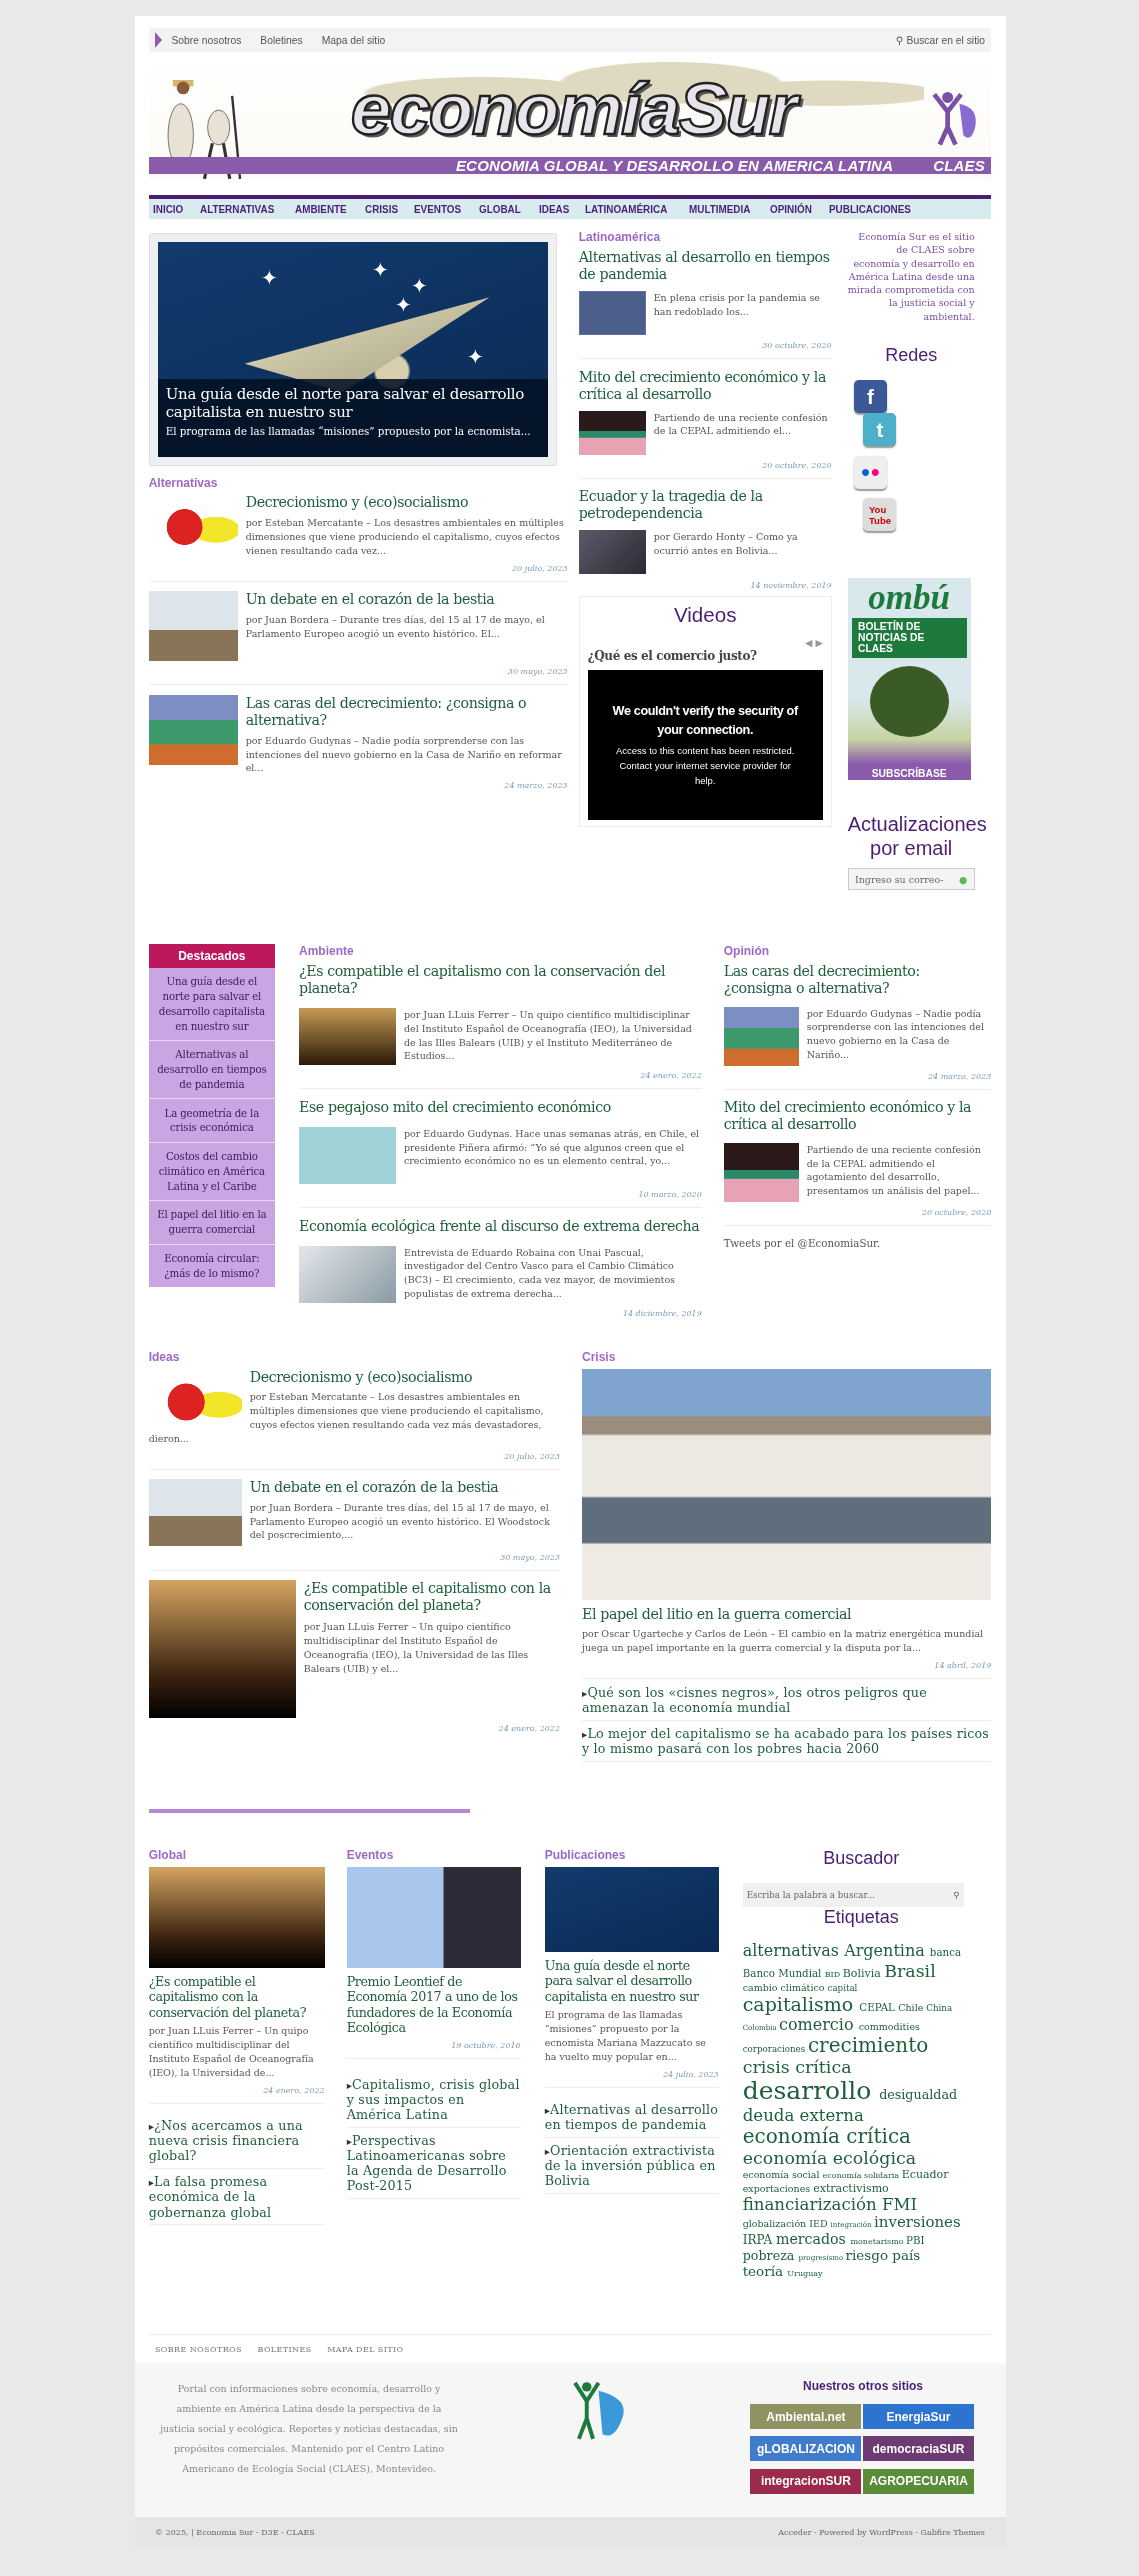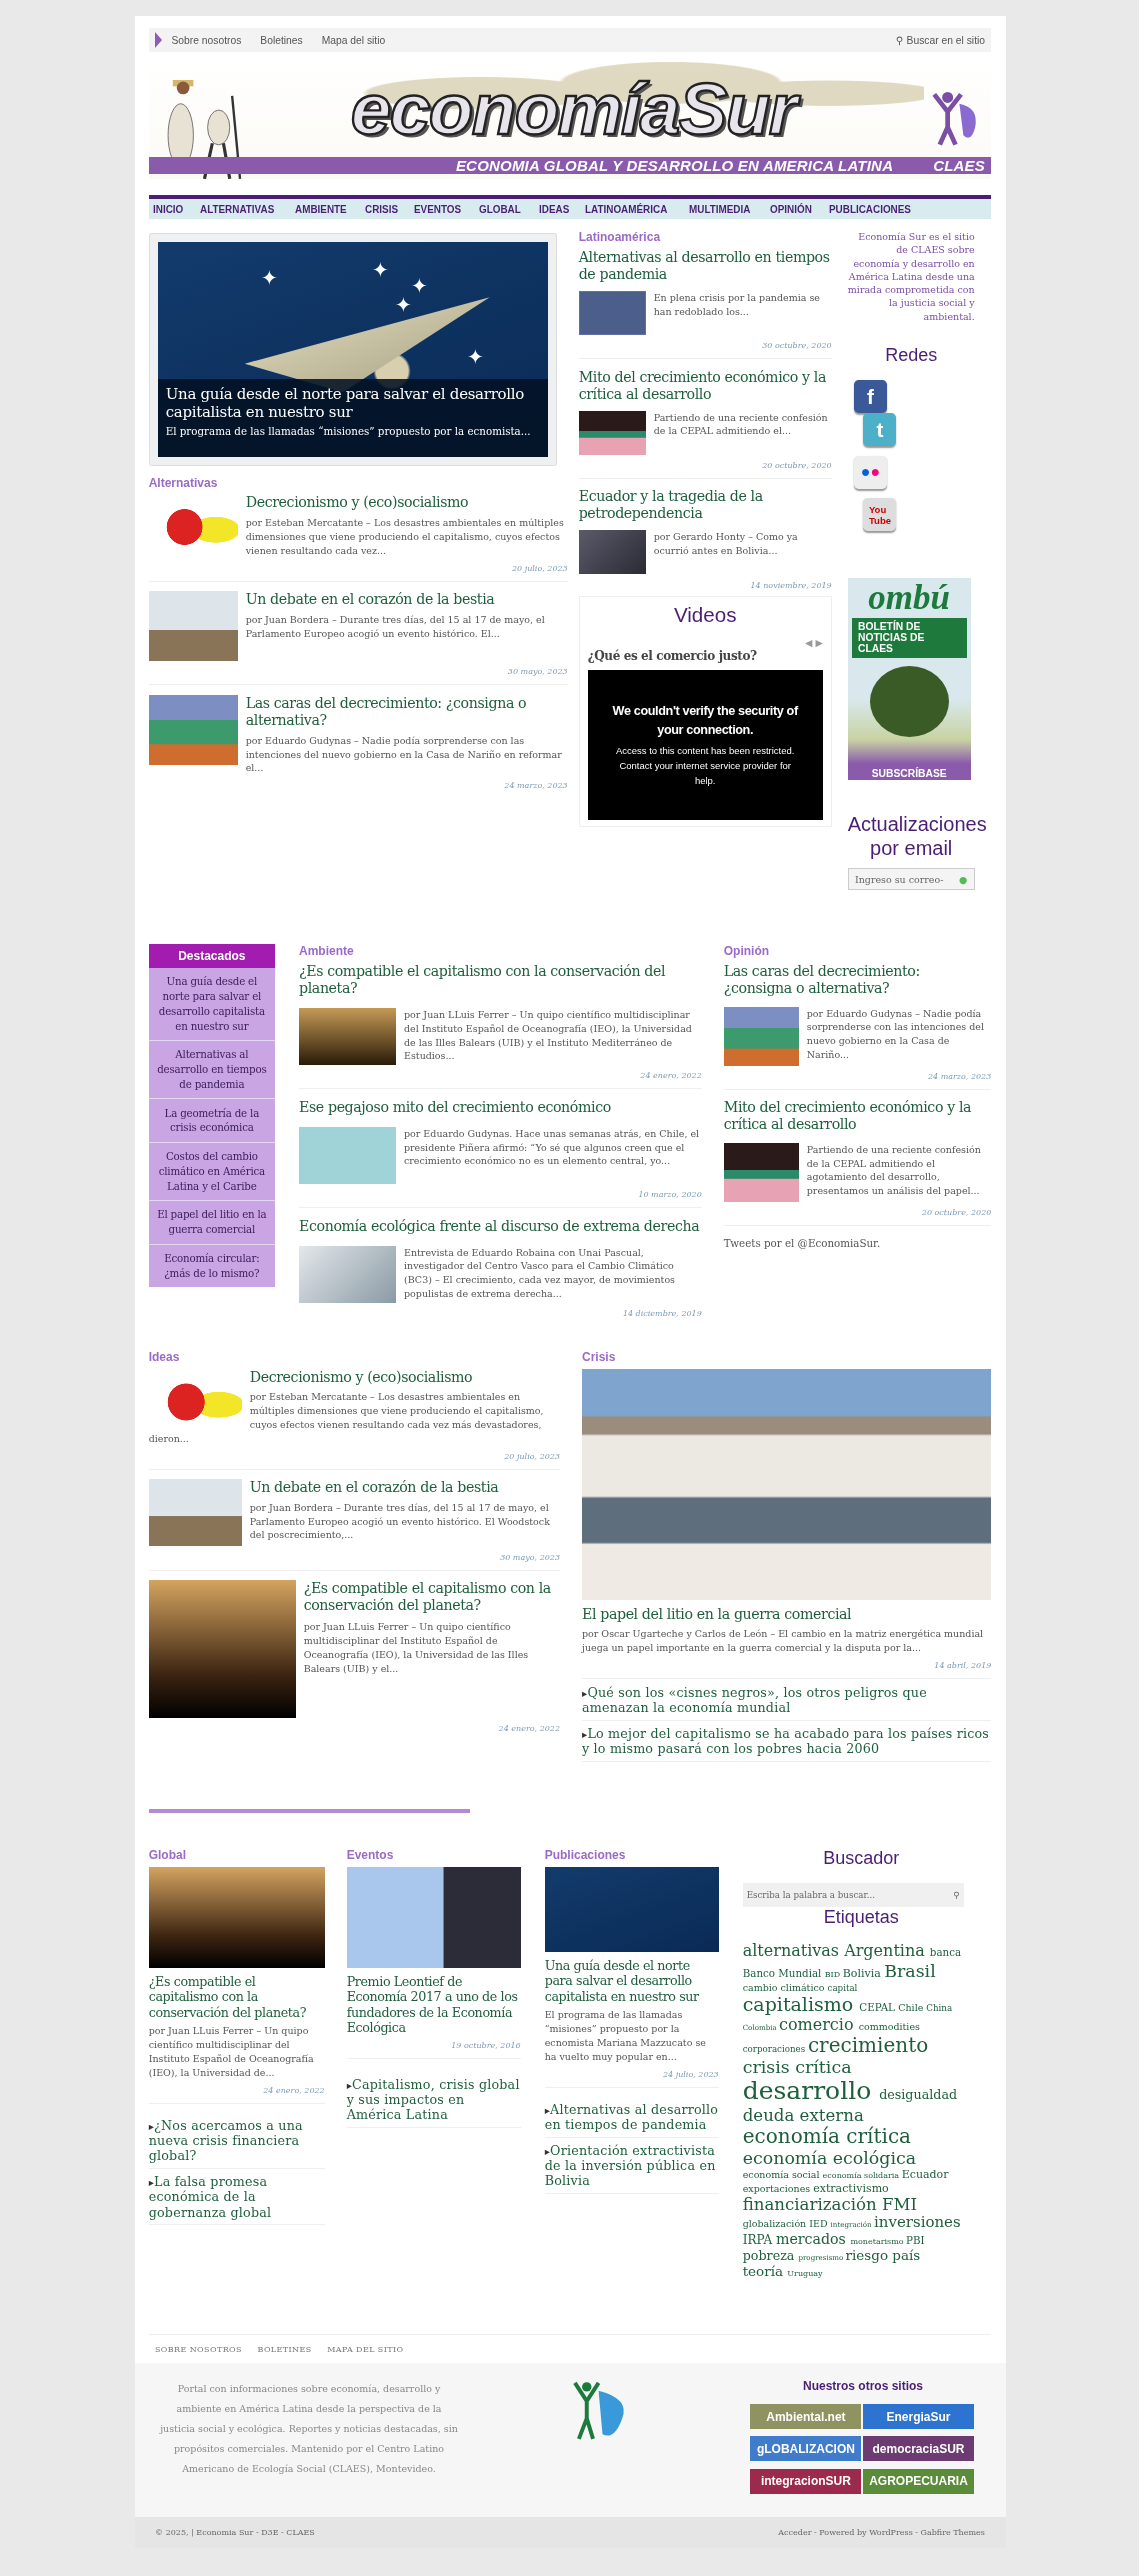--- a/index.html
+++ b/index.html
@@ -29,21 +29,21 @@
 .feat{width:408px;height:233px;background:#eef0f2;border:0.8px solid #ddd;border-radius:2.4px;padding:8px;margin-top:9.5px}
 .feat .img{width:100%;height:215px;background:radial-gradient(circle at 60% 60%,#d7cfae 0 6%,transparent 7%),linear-gradient(160deg,#123b6c,#0a2a55);position:relative;overflow:hidden}
 .feat .plane{position:absolute;left:87px;top:55px;width:245px;height:95px;background:linear-gradient(160deg,#e6dfc3,#a59f80);clip-path:polygon(0 70%,100% 0,40% 100%)}
 .feat .cap{position:absolute;left:0;right:0;bottom:0;height:78px;background:rgba(3,17,35,.88);padding:6.3px 8px;color:#fff}
 .feat .cap .t{font-size:15px;line-height:1.2;letter-spacing:-0.3px}
 .feat .cap .e{font-size:10.3px;margin-top:4px}
 .star{position:absolute;color:#fff;font-size:20.6px}
 .redes h3,.widget-h{font-family:"Liberation Sans",sans-serif;color:#4b1e74;font-weight:normal;text-align:center}
 .soc{width:33px;height:33px;border-radius:4.7px;display:inline-flex;align-items:center;justify-content:center;color:#fff;font-family:"Liberation Sans",sans-serif;font-weight:bold;font-size:20.6px;box-shadow:0 1.6px 1.6px #999}
 .destacados{width:127px;background:#c9a6e3}
-.destacados .h{background:#a21caf;color:#fff;font-family:"Liberation Sans",sans-serif;font-weight:bold;text-align:center;padding:4.7px 0;font-size:12px}
+.destacados .h{background:#be185d;color:#fff;font-family:"Liberation Sans",sans-serif;font-weight:bold;text-align:center;padding:4.7px 0;font-size:12px}
 .destacados a{display:block;text-align:center;color:#3b1d5b;font-size:10.3px;line-height:1.45;padding:6.3px 4.7px;border-bottom:0.8px solid #e6d7f2;letter-spacing:-0.2px}
 .listlink{font-size:12.7px;color:#1e5e3c;line-height:1.2;padding:4.7px 0;border-bottom:0.8px solid #eee;letter-spacing:0.2px}
 .listlink:before{content:"\25B8 ";color:#333;font-size:10.3px}
 .tags span{color:#1e5e3c;line-height:1.15}
 .footnav{font-size:8px;color:#777;letter-spacing:0.4px;padding:9.5px 0;border-top:0.8px solid #eee}
 .footnav span{margin:0 6.3px}
 .footer{background:#f6f6f6;margin:0 -14.2px;padding:16px 24px;display:flex;justify-content:space-between}
 .bottombar{background:#e5e5e5;margin:0 -14.2px;padding:11px 20.6px;display:flex;justify-content:space-between;font-size:8px;color:#666}
 .site{width:111px;height:25px;display:inline-flex;align-items:center;justify-content:center;color:#fff;font-family:"Liberation Sans",sans-serif;font-weight:bold;font-size:12px;margin:0 1.6px 7.1px 0}
 </style>
@@ -316,20 +316,21 @@
     <div class="listlink">¿Nos acercamos a una nueva crisis financiera global?</div>
     <div class="listlink">La falsa promesa económica de la gobernanza global</div>
   </div>
   <div style="width:174px;margin-left:22px">
     <div class="sec-label">Eventos</div>
     <div style="height:101px;background:linear-gradient(90deg,#a9c6ec 0 55%,#2c2c38 56%)"></div>
     <div class="post-title" style="font-size:12.7px;margin-top:6.3px">Premio Leontief de Economía 2017 a uno de los fundadores de la Economía Ecológica</div>
     <div class="date">19 octubre, 2016</div>
     <div class="sep" style="margin-bottom:12.7px"></div>
     <div class="listlink">Capitalismo, crisis global y sus impactos en América Latina</div>
+    <div class="listlink">Perspectivas Latinoamericanas sobre la Agenda de Desarrollo Post-2015</div>
   </div>
   <div style="width:174px;margin-left:24px">
     <div class="sec-label">Publicaciones</div>
     <div style="height:85px;background:linear-gradient(160deg,#123b6c,#0a2a55)"></div>
     <div class="post-title" style="font-size:12.7px;margin-top:6.3px">Una guía desde el norte para salvar el desarrollo capitalista en nuestro sur</div>
     <div class="excerpt" style="margin-top:4.7px">El programa de las llamadas “misiones” propuesto por la ecnomista Mariana Mazzucato se ha vuelto muy popular en...</div>
     <div class="date">24 julio, 2023</div>
     <div class="sep"></div>
     <div class="listlink">Alternativas al desarrollo en tiempos de pandemia</div>
     <div class="listlink">Orientación extractivista de la inversión pública en Bolivia</div>

